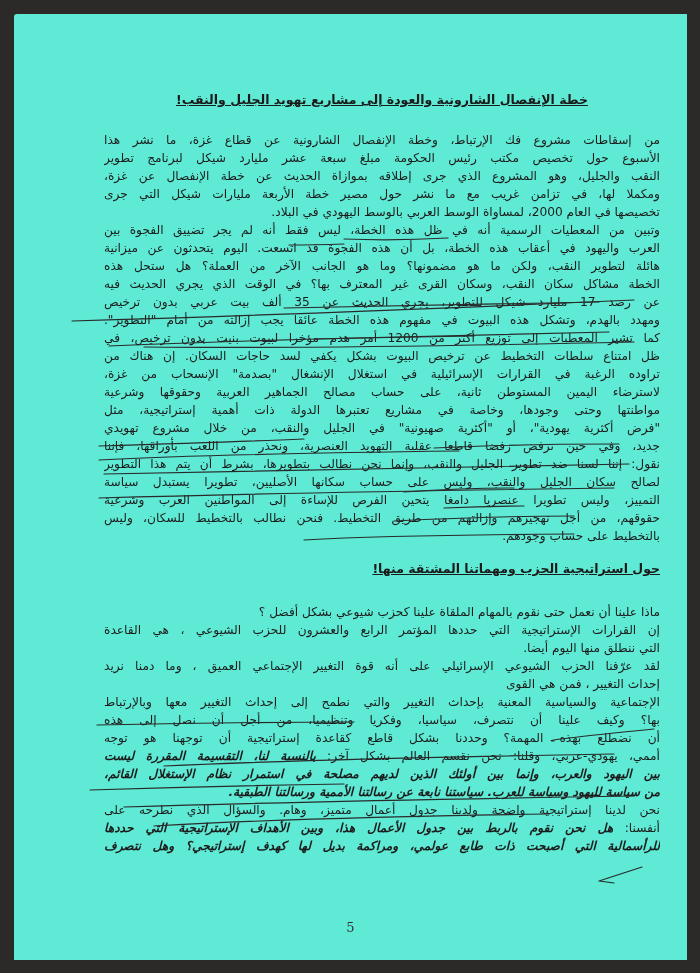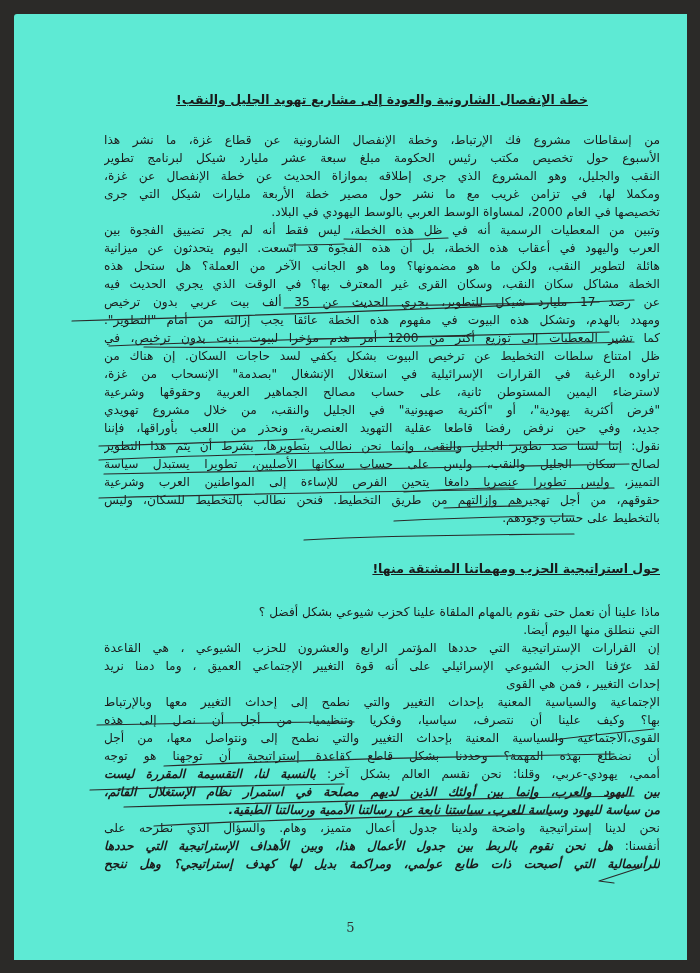--- a/index.html
+++ b/index.html
@@ -66,47 +66,47 @@
       <span class="line">وتبين من المعطيات الرسمية أنه في ظل هذه الخطة، ليس فقط أنه لم يجر تضييق الفجوة بين</span>
       <span class="line">العرب واليهود في أعقاب هذه الخطة، بل أن هذه الفجوة قد اتسعت. اليوم يتحدثون عن ميزانية</span>
       <span class="line">هائلة لتطوير النقب، ولكن ما هو مضمونها؟ وما هو الجانب الآخر من العملة؟ هل ستحل هذه</span>
       <span class="line">الخطة مشاكل سكان النقب، وسكان القرى غير المعترف بها؟ في الوقت الذي يجري الحديث فيه</span>
       <span class="line">عن رصد 17 مليارد شيكل للتطوير، يجري الحديث عن 35 ألف بيت عربي بدون ترخيص</span>
       <span class="line">ومهدد بالهدم، وتشكل هذه البيوت في مفهوم هذه الخطة عائقا يجب إزالته من أمام "التطوير".</span>
       <span class="line">كما تشير المعطيات إلى توزيع أكثر من 1200 أمر هدم مؤخرا لبيوت بنيت بدون ترخيص، في</span>
       <span class="line">ظل امتناع سلطات التخطيط عن ترخيص البيوت بشكل يكفي لسد حاجات السكان. إن هناك من</span>
       <span class="line">تراوده الرغبة في القرارات الإسرائيلية في استغلال الإنشغال "بصدمة" الإنسحاب من غزة،</span>
       <span class="line">لاسترضاء اليمين المستوطن ثانية، على حساب مصالح الجماهير العربية وحقوقها وشرعية</span>
+      <span class="line">مواطنتها وحتى وجودها، وخاصة في مشاريع تعتبرها الدولة ذات أهمية إستراتيجية، مثل</span>
       <span class="line">"فرض أكثرية يهودية"، أو "أكثرية صهيونية" في الجليل والنقب، من خلال مشروع تهويدي</span>
       <span class="line">جديد، وفي حين نرفض رفضا قاطعا عقلية التهويد العنصرية، ونحذر من اللعب بأوراقها، فإننا</span>
       <span class="line">نقول: إننا لسنا ضد تطوير الجليل والنقب، وإنما نحن نطالب بتطويرها، بشرط أن يتم هذا التطوير</span>
       <span class="line">لصالح سكان الجليل والنقب، وليس على حساب سكانها الأصليين، تطويرا يستبدل سياسة</span>
       <span class="line">التمييز، وليس تطويرا عنصريا دامغا يتحين الفرص للإساءة إلى المواطنين العرب وشرعية</span>
       <span class="line">حقوقهم، من أجل تهجيرهم وإزالتهم من طريق التخطيط. فنحن نطالب بالتخطيط للسكان، وليس</span>
       <span class="line last">بالتخطيط على حساب وجودهم.</span>
     </div>
 
     <div class="heading h2">حول استراتيجية الحزب ومهماتنا المشتقة منها!</div>
 
     <div class="para p3">
       <span class="line last">ماذا علينا أن نعمل حتى نقوم بالمهام الملقاة علينا كحزب شيوعي بشكل أفضل ؟</span>
+      <span class="line">إن القرارات الإستراتيجية التي حددها المؤتمر الرابع والعشرون للحزب الشيوعي ، هي القاعدة</span>
       <span class="line last">التي ننطلق منها اليوم أيضا.</span>
-      <span class="line">إن القرارات الإستراتيجية التي حددها المؤتمر الرابع والعشرون للحزب الشيوعي ، هي القاعدة</span>
       <span class="line">لقد عرّفنا الحزب الشيوعي الإسرائيلي على أنه قوة التغيير الإجتماعي العميق ، وما دمنا نريد</span>
       <span class="line last">إحداث التغيير ، فمن هي القوى</span>
       <span class="line">الإجتماعية والسياسية المعنية بإحداث التغيير والتي نطمح إلى إحداث التغيير معها وبالإرتباط</span>
       <span class="line">بها؟ وكيف علينا أن نتصرف، سياسيا، وفكريا وتنظيميا، من أجل أن نصل إلى هذه</span>
-      <span class="line">القوى،الاجتماعية والسياسية المعنية بإحداث التغيير والتي نطمح إلى ونتواصل معها، من أجل</span>
       <span class="line">أن نضطلع بهذه المهمة؟ وحددنا بشكل قاطع كقاعدة إستراتيجية أن توجهنا هو توجه</span>
       <span class="line"><span>أممي، يهودي-عربي، وقلنا: نحن نقسم العالم بشكل آخر: </span><span class="bi">بالنسبة لنا، التقسيمة المقررة ليست</span></span>
       <span class="line bi">بين اليهود والعرب، وإنما بين أولئك الذين لديهم مصلحة في استمرار نظام الإستغلال القائم،</span>
       <span class="line bi last">من سياسة لليهود وسياسة للعرب. سياستنا نابعة عن رسالتنا الأممية ورسالتنا الطبقية.</span>
       <span class="line">نحن لدينا إستراتيجية واضحة ولدينا جدول أعمال متميز، وهام. والسؤال الذي نطرحه على</span>
       <span class="line"><span>أنفسنا: </span><span class="bi">هل نحن نقوم بالربط بين جدول الأعمال هذا، وبين الأهداف الإستراتيجية التي حددها</span></span>
-      <span class="line bi">للرأسمالية التي أصبحت ذات طابع عولمي، ومراكمة بديل لها كهدف إستراتيجي؟ وهل ننجح</span>
+      <span class="line bi">للرأسمالية التي أصبحت ذات طابع عولمي، ومراكمة بديل لها كهدف إستراتيجي؟ وهل نتصرف</span>
     </div>
   </div>
 
   <svg class="pen" viewBox="0 0 673 946">
     <g fill="none" stroke="#2a2a2a" stroke-width="1.2" stroke-linecap="round">
       <path d="M330 225 Q380 227 434 224"></path>
       <path d="M275 231 Q300 231 330 230"></path>
       <path d="M270 294 Q380 292 585 288"></path>
       <path d="M58 307 Q300 300 620 286"></path>
       <path d="M300 325 Q450 322 595 318"></path>

